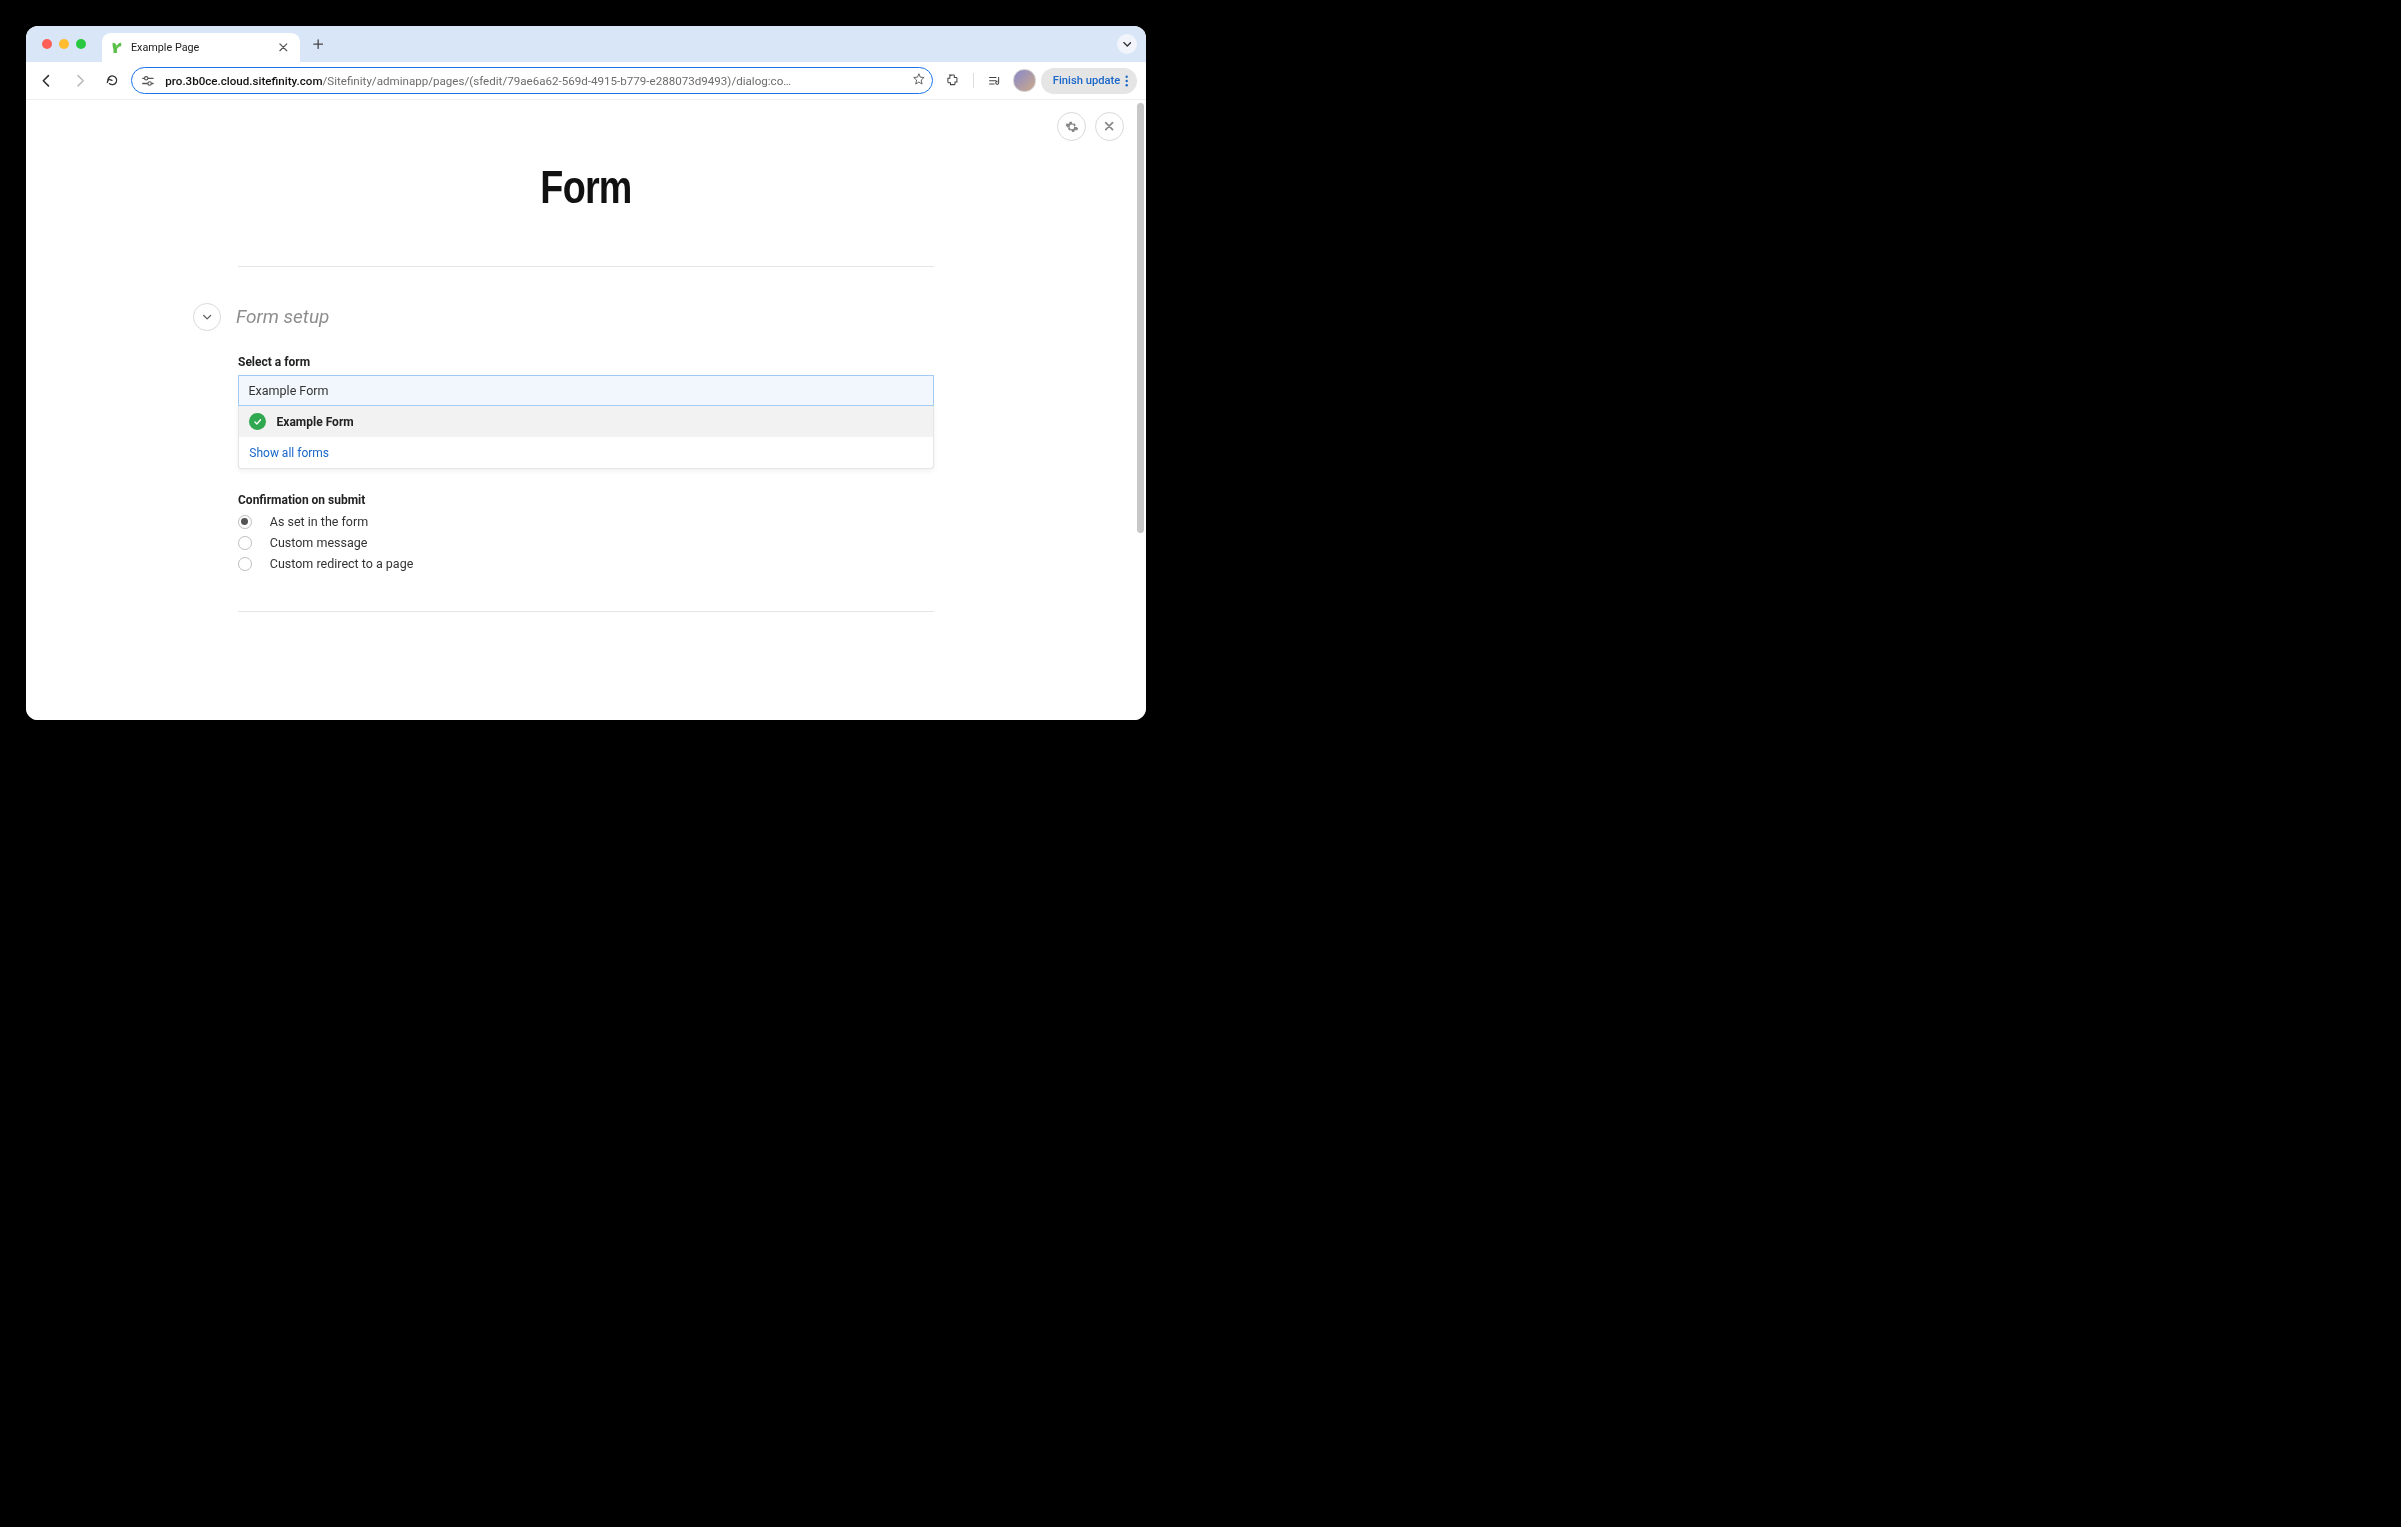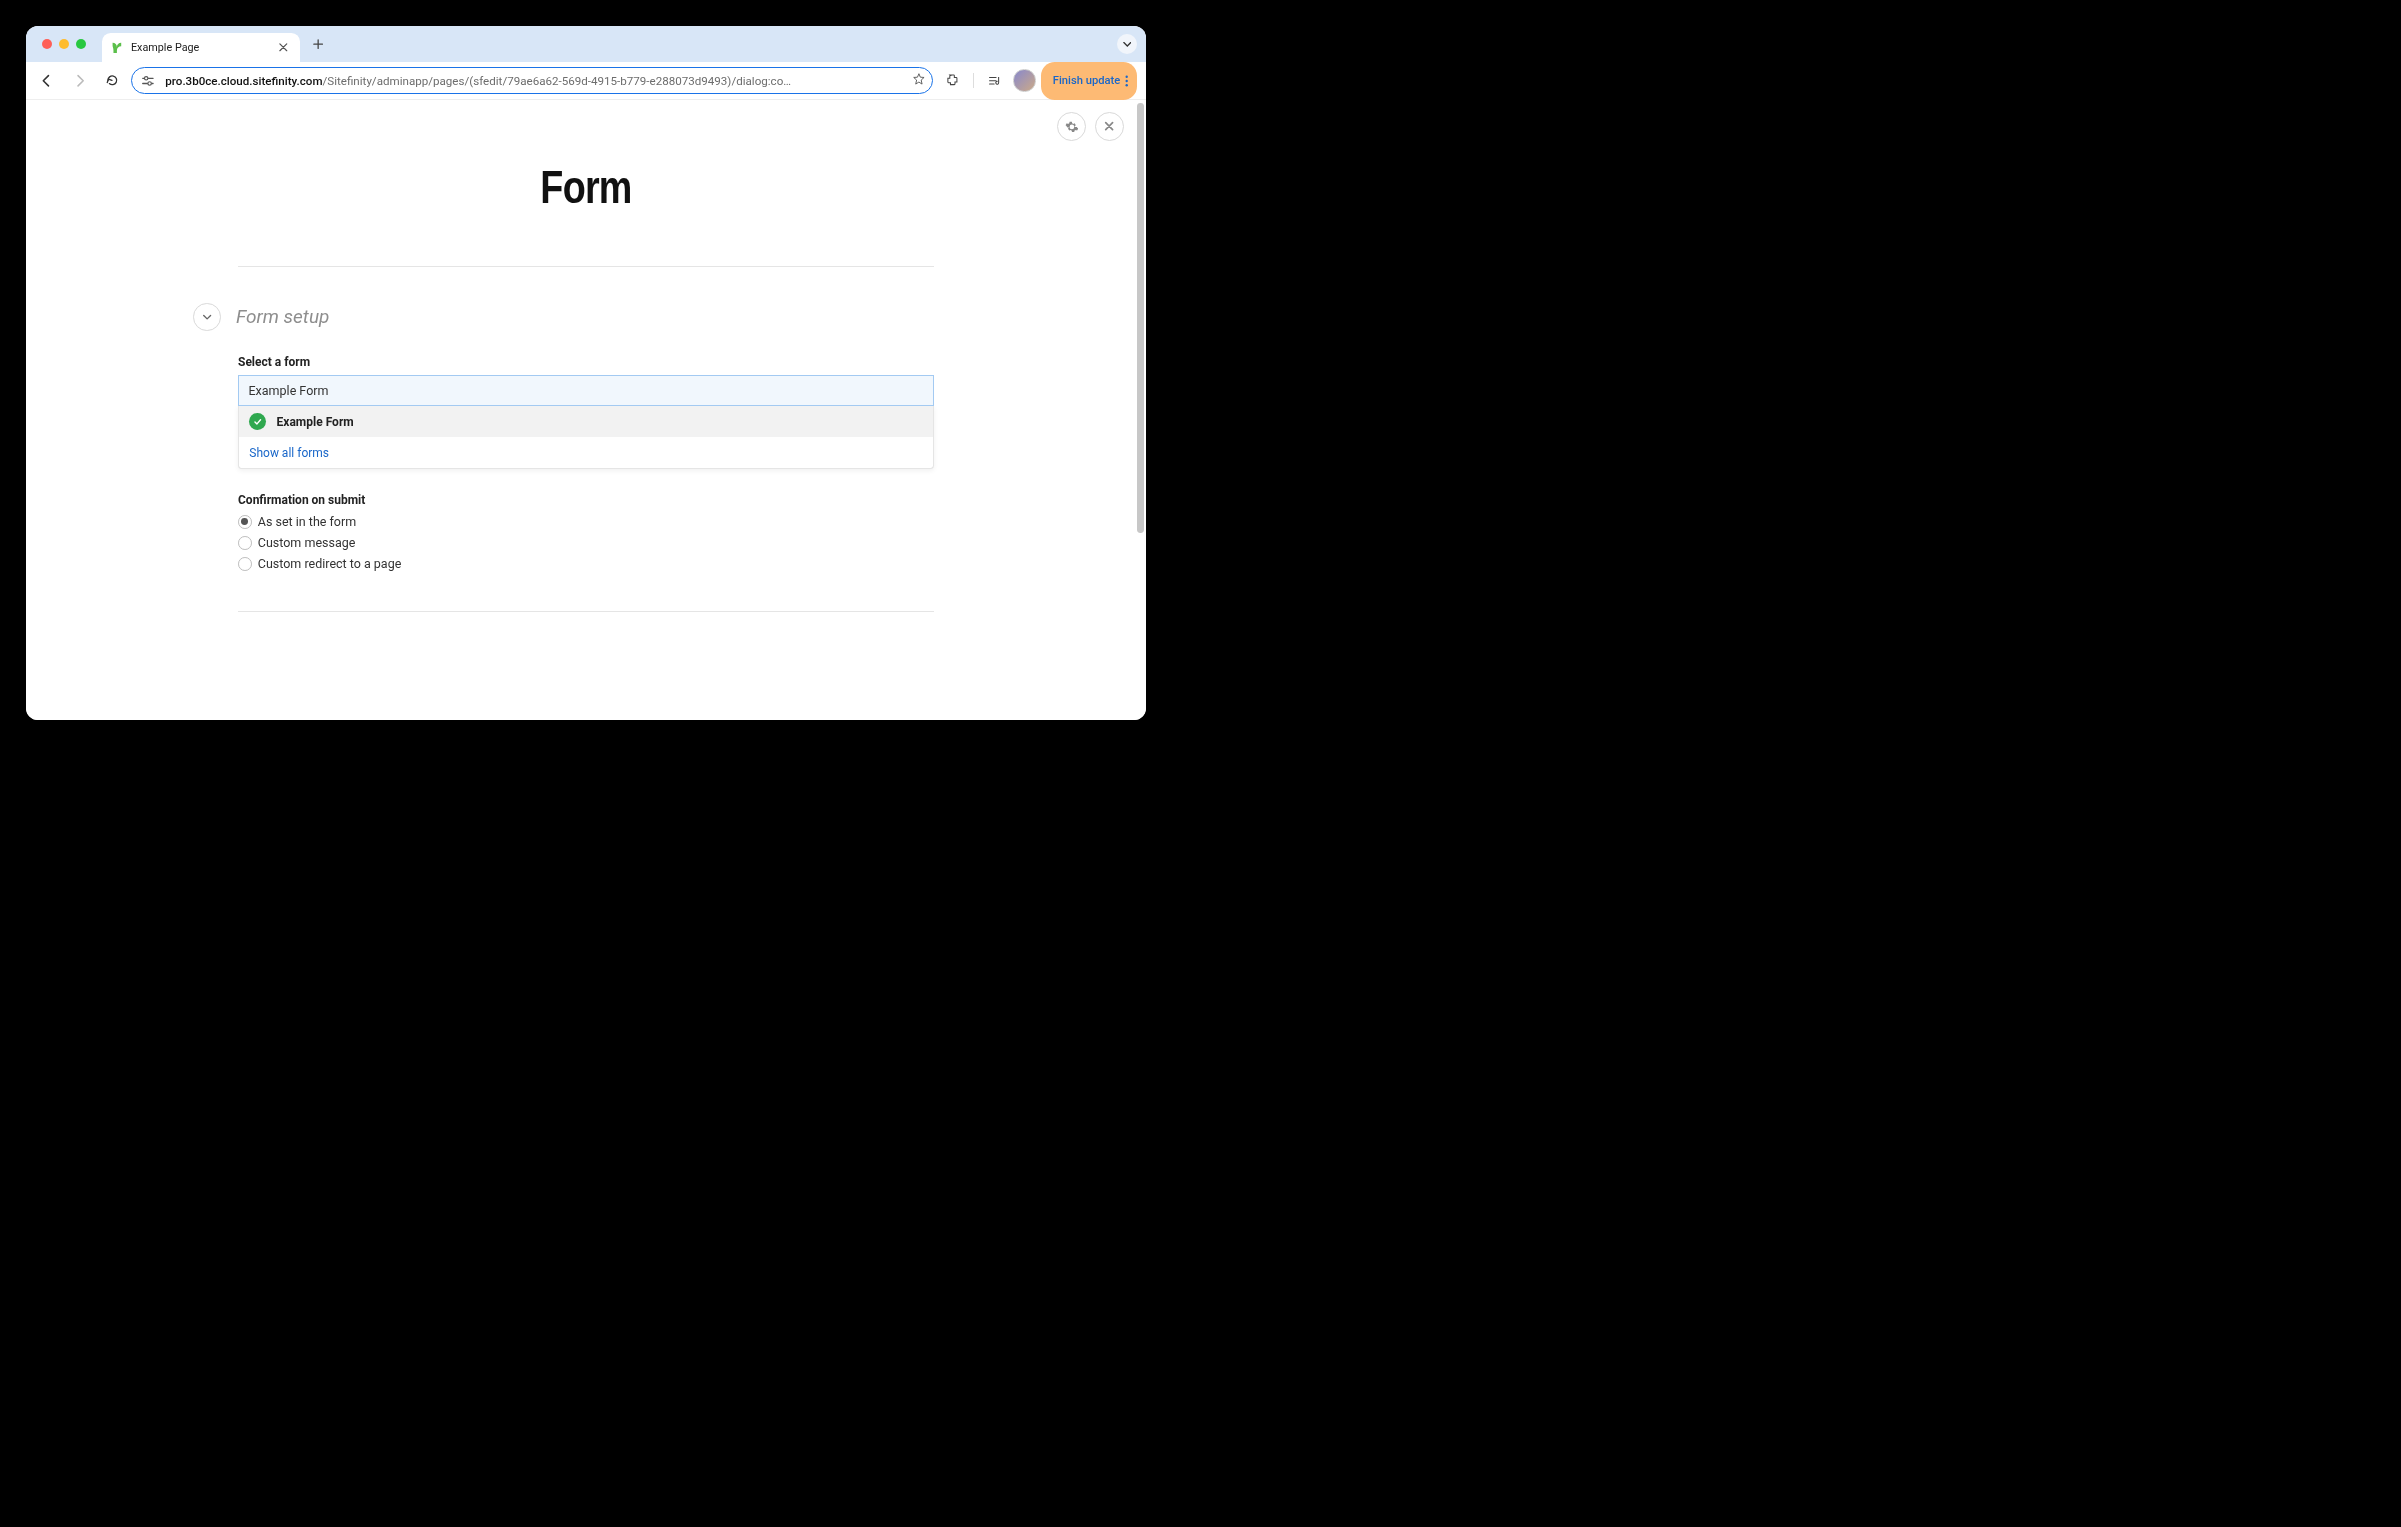--- a/index.html
+++ b/index.html
@@ -119,24 +119,24 @@
       display: flex; align-items: center; justify-content: center;
       color: #444; cursor: pointer; border-radius: 50%;
     }
     .tb-divider { width:0.9px; height:15.5px; background:#ddd; margin:0 1.7px; }
     .profile-avatar {
       width: 22.4px; height: 22.4px; border-radius: 50%;
       background: linear-gradient(135deg,#88c,#ca8);
       border: 1.3px solid #ccc;
     }
     .update-chip {
-      background: #fdba74;
+      background: #e5e5e5;
       color: #1a67c9;
       border-radius: 13.8px;
-      height: 38px;
+      height: 26px;
       padding: 0 8.6px 0 12px;
       display: flex; align-items: center; gap: 5.2px;
       font-size: 11.2px; font-weight: 500;
       cursor: pointer;
     }
     .viewport {
       flex: 1;
       position: relative;
       overflow: hidden;
       background: #fff;
@@ -246,21 +246,21 @@
       color: #222;
     }
     .dropdown-footer {
       padding: 8.6px 10.3px;
       font-size: 12px;
       color: #1a67c9;
       cursor: pointer;
     }
     .radio-list { margin-top: 12px; }
     .radio-row {
-      display: flex; align-items: center; gap: 6px;
+      display: flex; align-items: center; gap: 18px;
       font-size: 12.5px; color: #333;
       margin: 6px 0;
       cursor: pointer;
     }
     .radio-outer {
       width: 13.8px; height: 13.8px;
       border-radius: 50%;
       border: 1.3px solid #bdbdbd;
       display: flex; align-items: center; justify-content: center;
       flex-shrink: 0;

